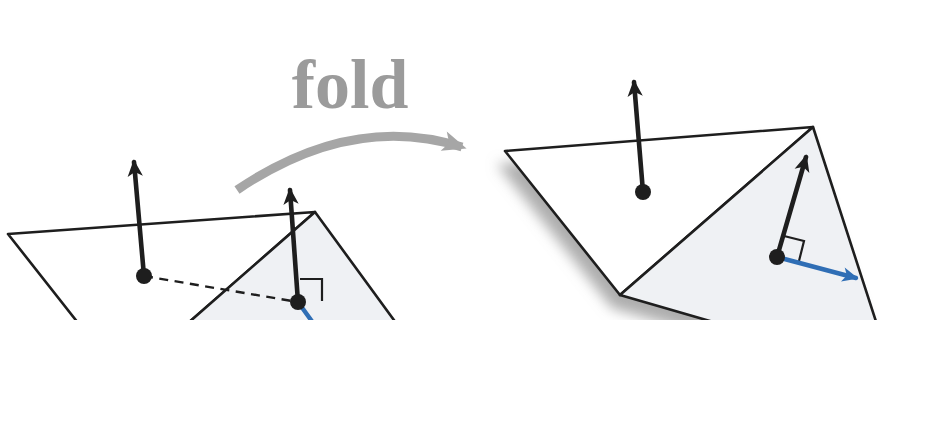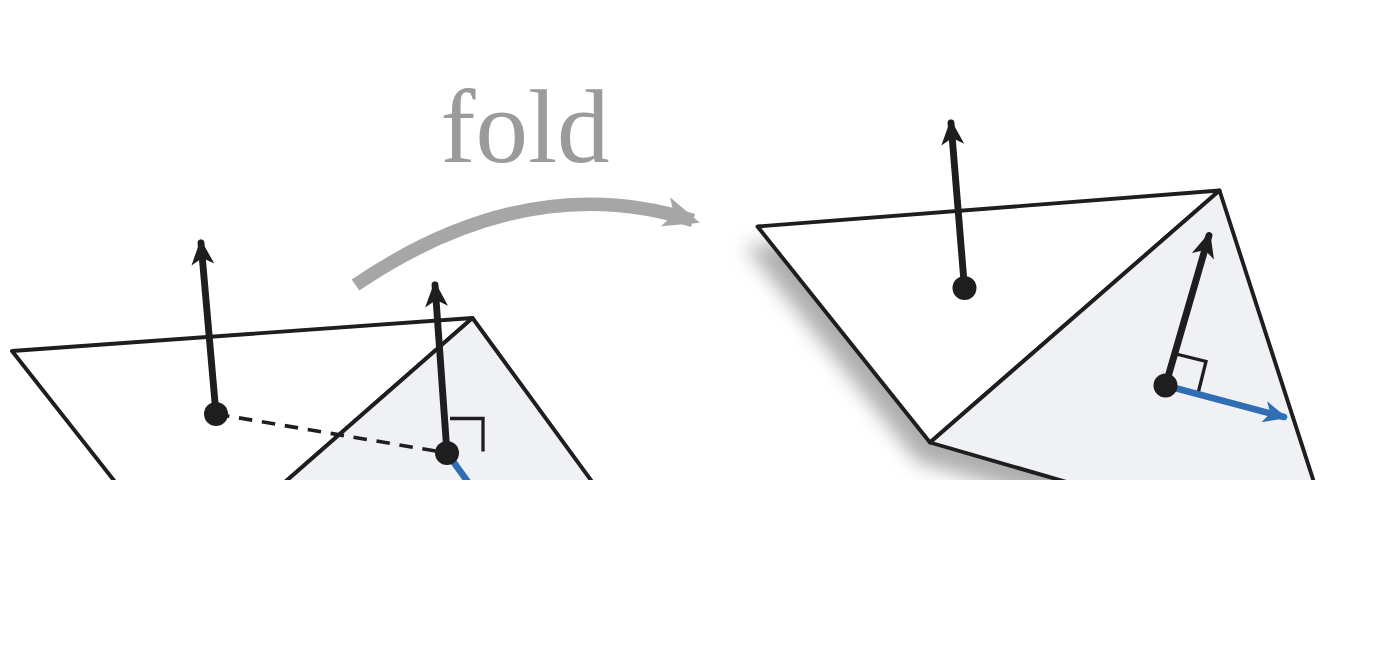--- a/index.html
+++ b/index.html
@@ -7,20 +7,21 @@
     padding: 0;
     background: #ffffff;
   }
   .canvas {
     position: relative;
     width: 926px;
     height: 320px;
     background: var(--background, #ffffff);
     overflow: hidden;
     font-family: "Liberation Serif", serif;
+    font-weight: bold;
   }
   svg { display: block; }
 
   .edge {
     fill: none;
     stroke: var(--stroke, #1e1e1e);
     stroke-width: 2.6;
     stroke-linejoin: round;
   }
   .face-white  { fill: #ffffff; }

